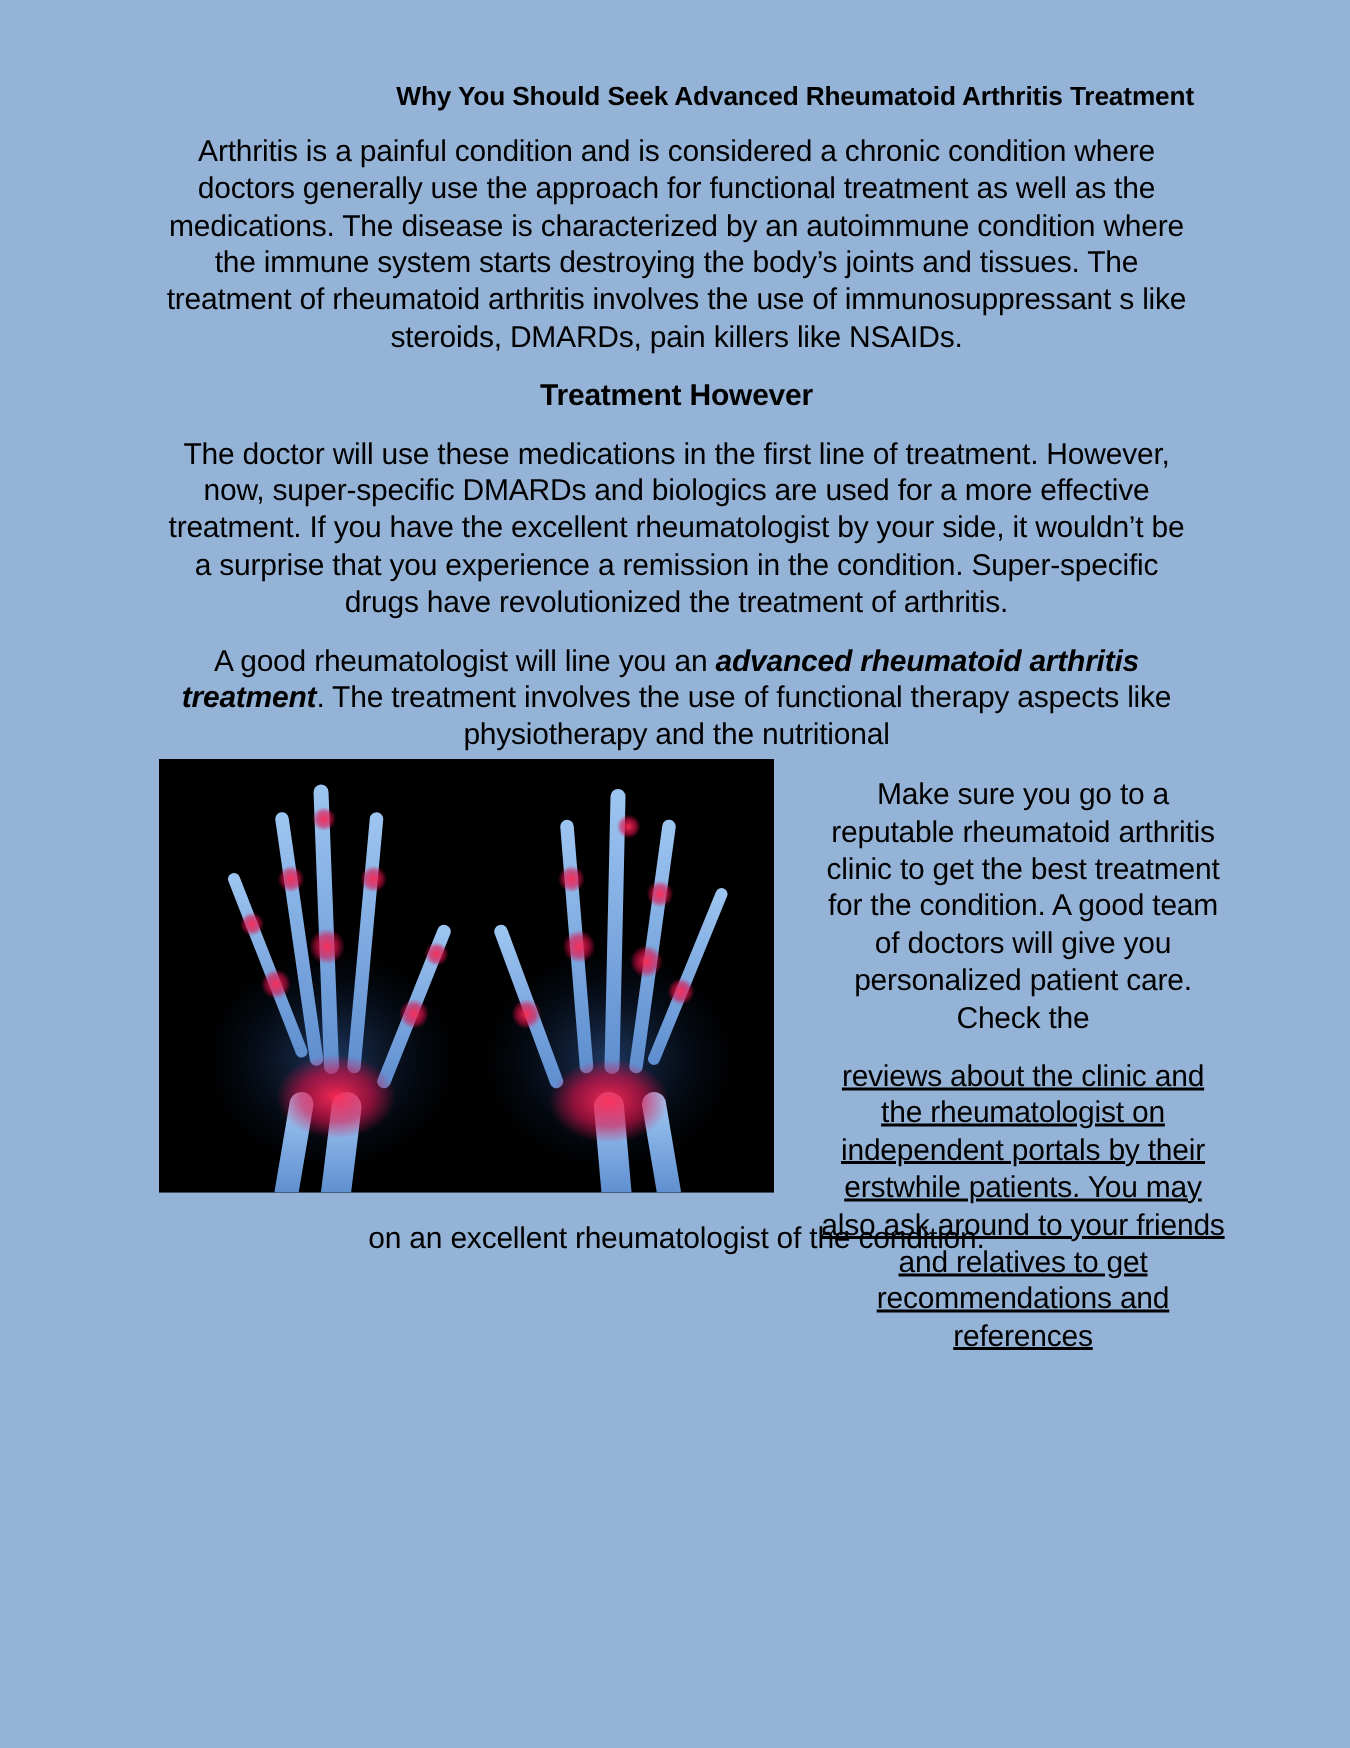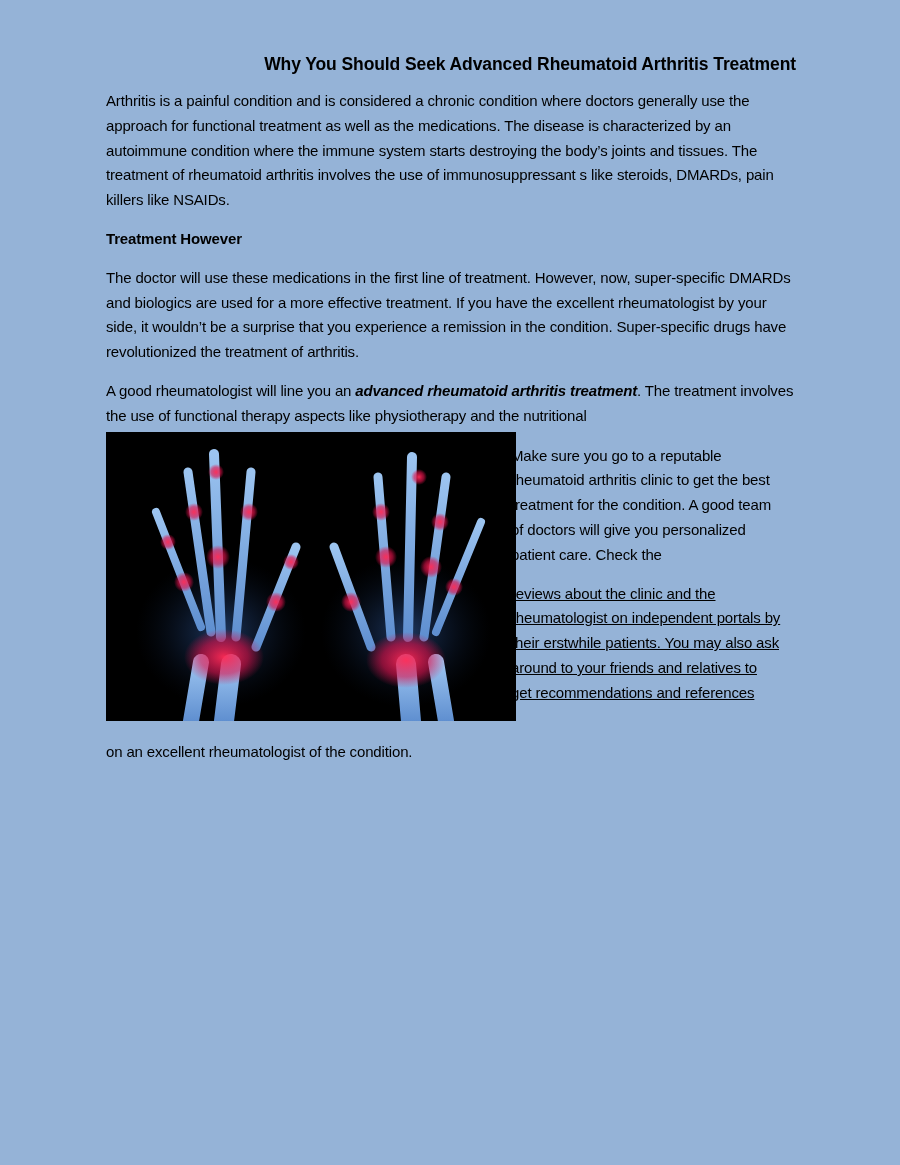--- a/index.html
+++ b/index.html
@@ -24,23 +24,24 @@
     .title {
       font-size: 17.5px;
       font-weight: bold;
       text-align: right;
       margin: 0 0 13px 0;
       line-height: 24px;
       letter-spacing: -0.1px;
     }
     p {
       margin: 0 0 14px 0;
-      font-size: 15px;
+      font-size: 20px;
       line-height: 24.8px;
       letter-spacing: -0.15px;
+      text-align: center;
     }
     .subheading {
       font-weight: bold;
       margin-bottom: 14px;
     }
     a.link {
       color: #000000;
       font-weight: bold;
       font-style: italic;
       text-decoration: none;
@@ -57,21 +58,21 @@
       position: absolute;
       left: 0;
       top: 3px;
       width: 410px;
       height: 289px;
       background: #000;
       overflow: hidden;
     }
     .side-text {
       position: absolute;
-      left: 405px;
+      left: 441px;
       top: 15px;
       width: 270px;
     }
     .side-text p {
       margin: 0 0 14px 0;
     }
     .after-float {
       margin-top: 1px;
     }
   </style>

